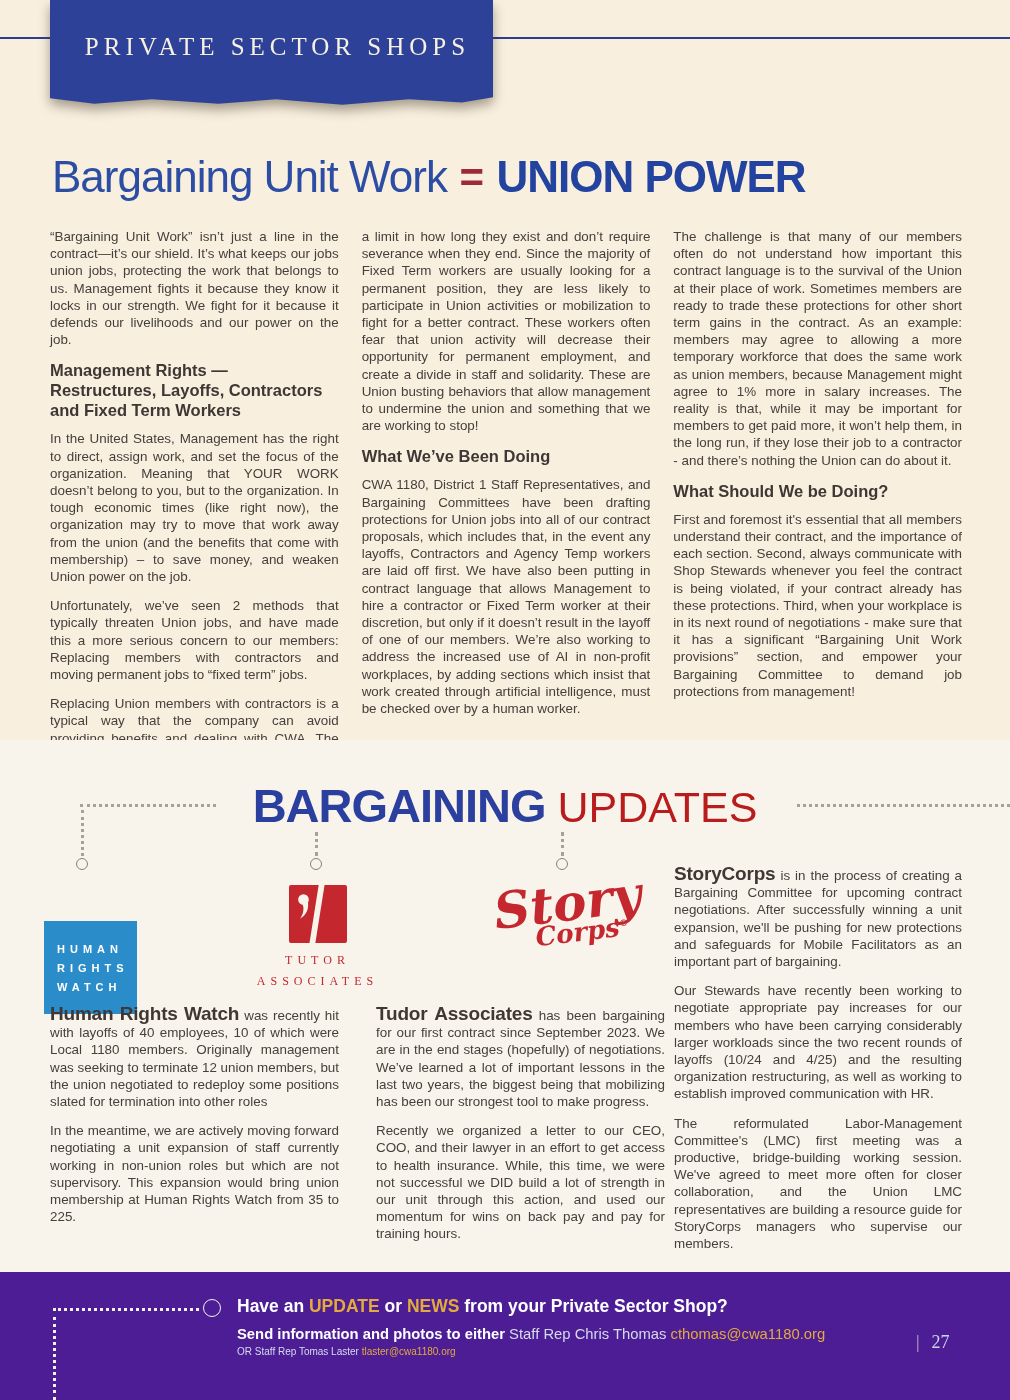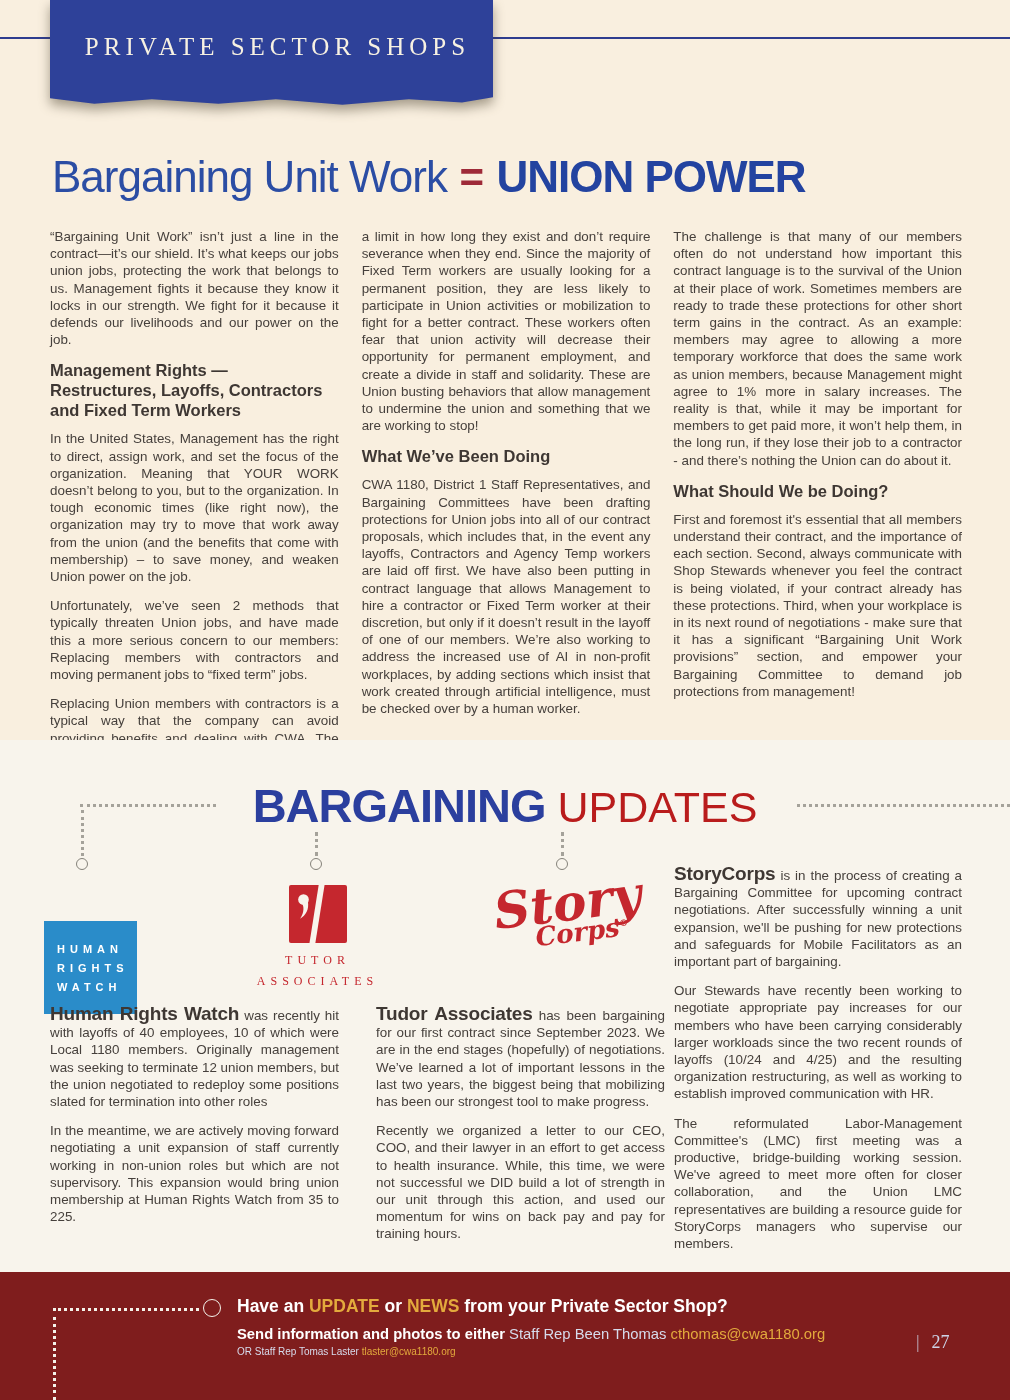--- a/index.html
+++ b/index.html
@@ -76,21 +76,21 @@
   .story-reg { font-size:9px; vertical-align:super; }
   
   .story-col { position:absolute; top:125px; left:674px; width:288px; }
   .update-cols { position:absolute; top:265px; left:50px; display:flex; gap:37px; }
   .update-col { width:289px; }
   .story-col p, .update-col p {
     font-size:13.4px; line-height:17.2px; color:#46403c; text-align:justify; margin-bottom:12px;
   }
   .lead { font-size:19px; font-weight:700; color:#3e3733; letter-spacing:-0.2px; }
   
-  .footer { position:absolute; top:1272px; left:0; width:1010px; height:128px; background:#7f1d1d; }
+  .footer { position:absolute; top:1272px; left:0; width:1010px; height:128px; background:#4c1d95; }
   .footer .dot-h { border-top:3px dotted #f4f2ea; top:36px; left:53px; width:146px; }
   .footer .dot-v { border-left:3px dotted #f4f2ea; top:45px; left:53px; height:83px; }
   .footer-circle {
     position:absolute; top:27px; left:203px; width:18px; height:18px;
     border:1.6px solid #f4f2ea; border-radius:50%;
   }
   .footer-text { position:absolute; top:24px; left:237px; }
   .f-line1 { font-size:17.5px; font-weight:700; color:#ffffff; }
   .f-line2 { font-size:14.8px; color:#d7dbec; margin-top:9px; }
   .f-line2 b { color:#ffffff; }
@@ -198,21 +198,21 @@
 
 <div class="footer">
   <div class="dot-h"></div>
   <div class="dot-v"></div>
   <div class="footer-circle"></div>
   <div class="footer-text">
     <div class="f-line1">
       <span>Have an </span><span class="gold">UPDATE</span><span> or </span><span class="gold">NEWS</span><span> from your Private Sector Shop?</span>
     </div>
     <div class="f-line2">
-      <b>Send information and photos to either </b><span>Staff Rep Been Thomas </span><span class="gold">cthomas@cwa1180.org</span>
+      <b>Send information and photos to either </b><span>Staff Rep Chris Thomas </span><span class="gold">cthomas@cwa1180.org</span>
     </div>
     <div class="f-line3">
       <span>OR  Staff Rep Tomas Laster </span><span class="gold">tlaster@cwa1180.org</span>
     </div>
   </div>
   <div class="page-num">
     <span class="bar">|</span><span>27</span>
   </div>
 </div>
 

